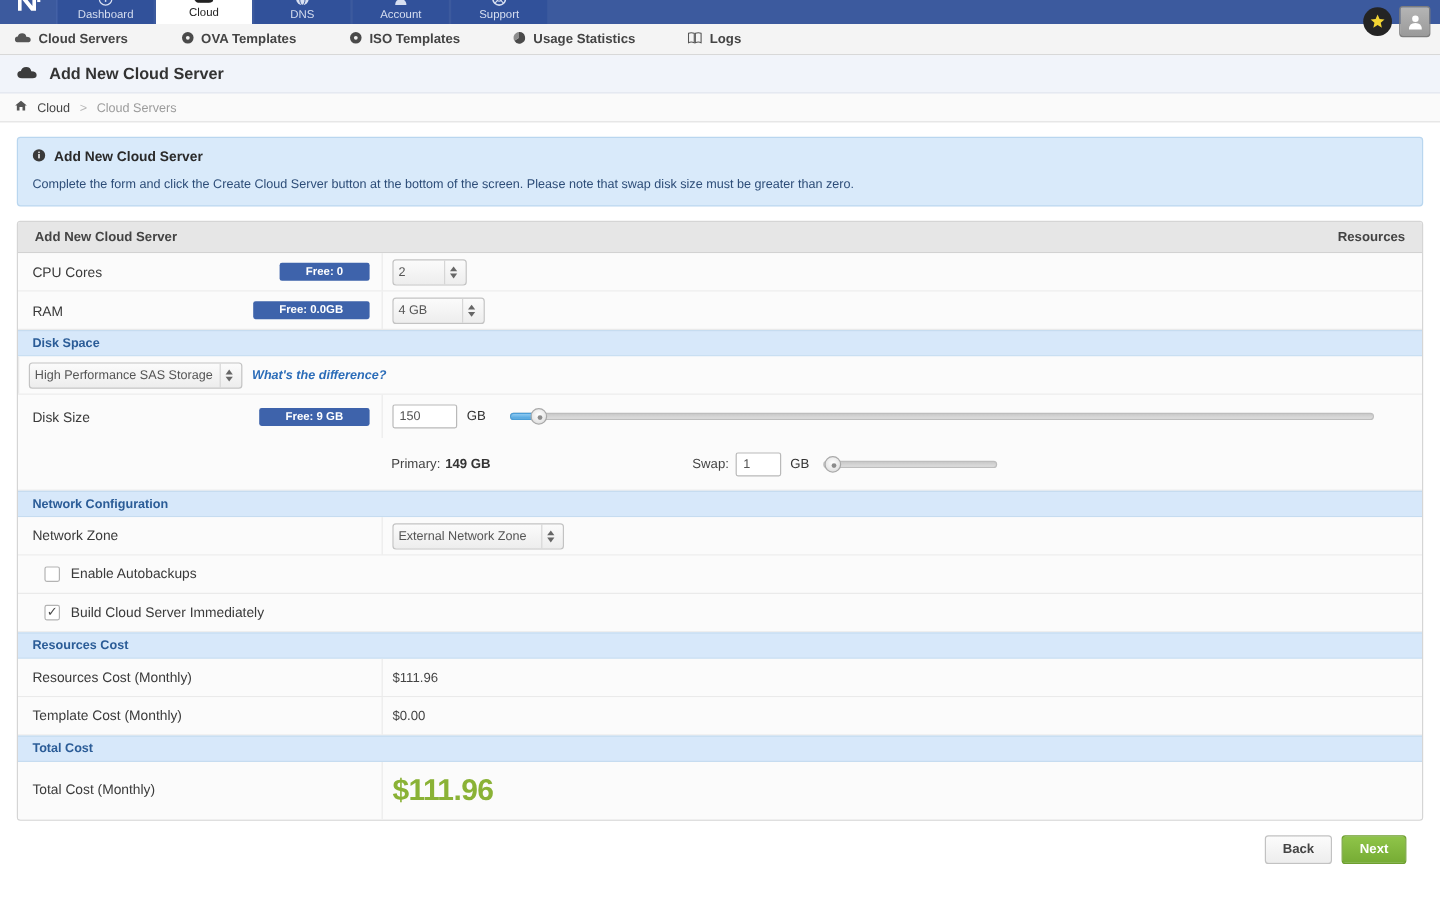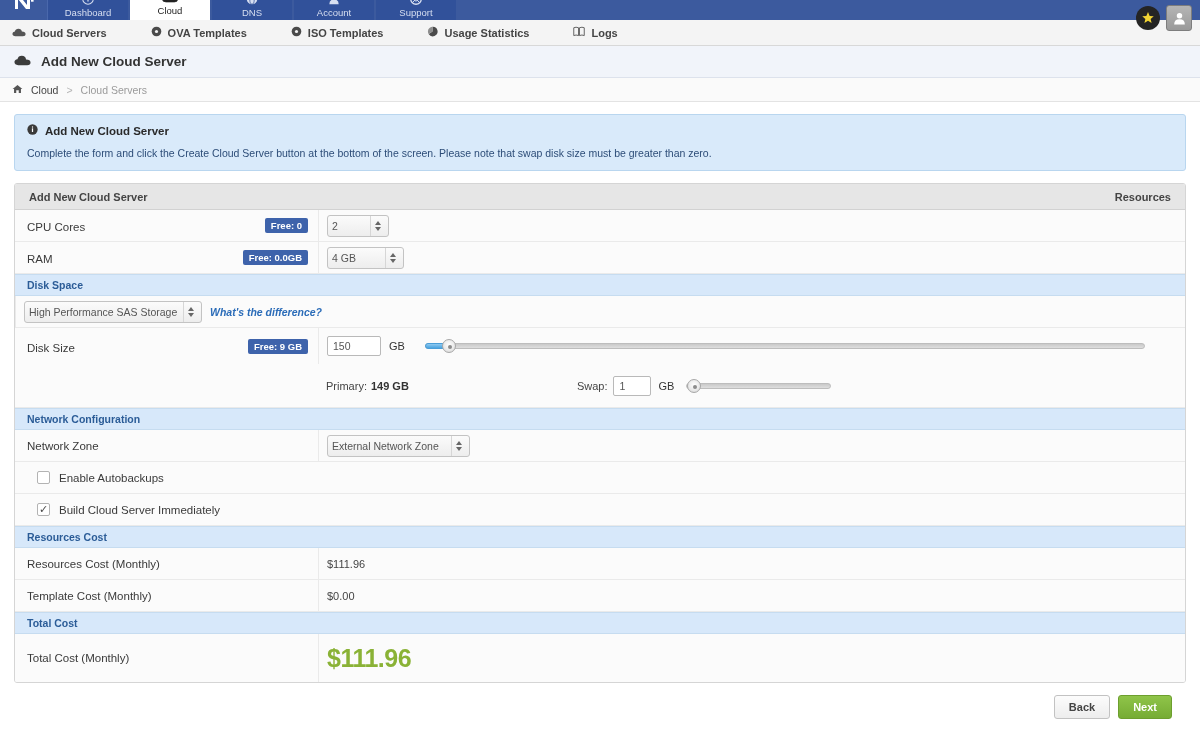--- a/index.html
+++ b/index.html
@@ -151,21 +151,21 @@
     flex: 1;
     border-left: 1px solid #eaeaea;
     padding-left: 8px;
     display: flex; align-items: center; gap: 8px;
     align-self: stretch;
   }
   .badge {
     background: #3e63ab;
     color: #fff;
     font-size: 9.5px; font-weight: bold;
-    padding: 2px 6px;
+    padding: 2px 22px;
     border-radius: 2px;
     margin-left: auto;
     margin-right: 10px;
   }
   .lblwrap { width: 303px; display: flex; align-items: flex-end; padding-left: 12px; }
   .lblwrap .ltext { font-size: 11.5px; color: #3a3a3a; }
 
   select.nsel, .spinner {
     height: 22px;
     background: linear-gradient(#fbfbfb,#ededed);

